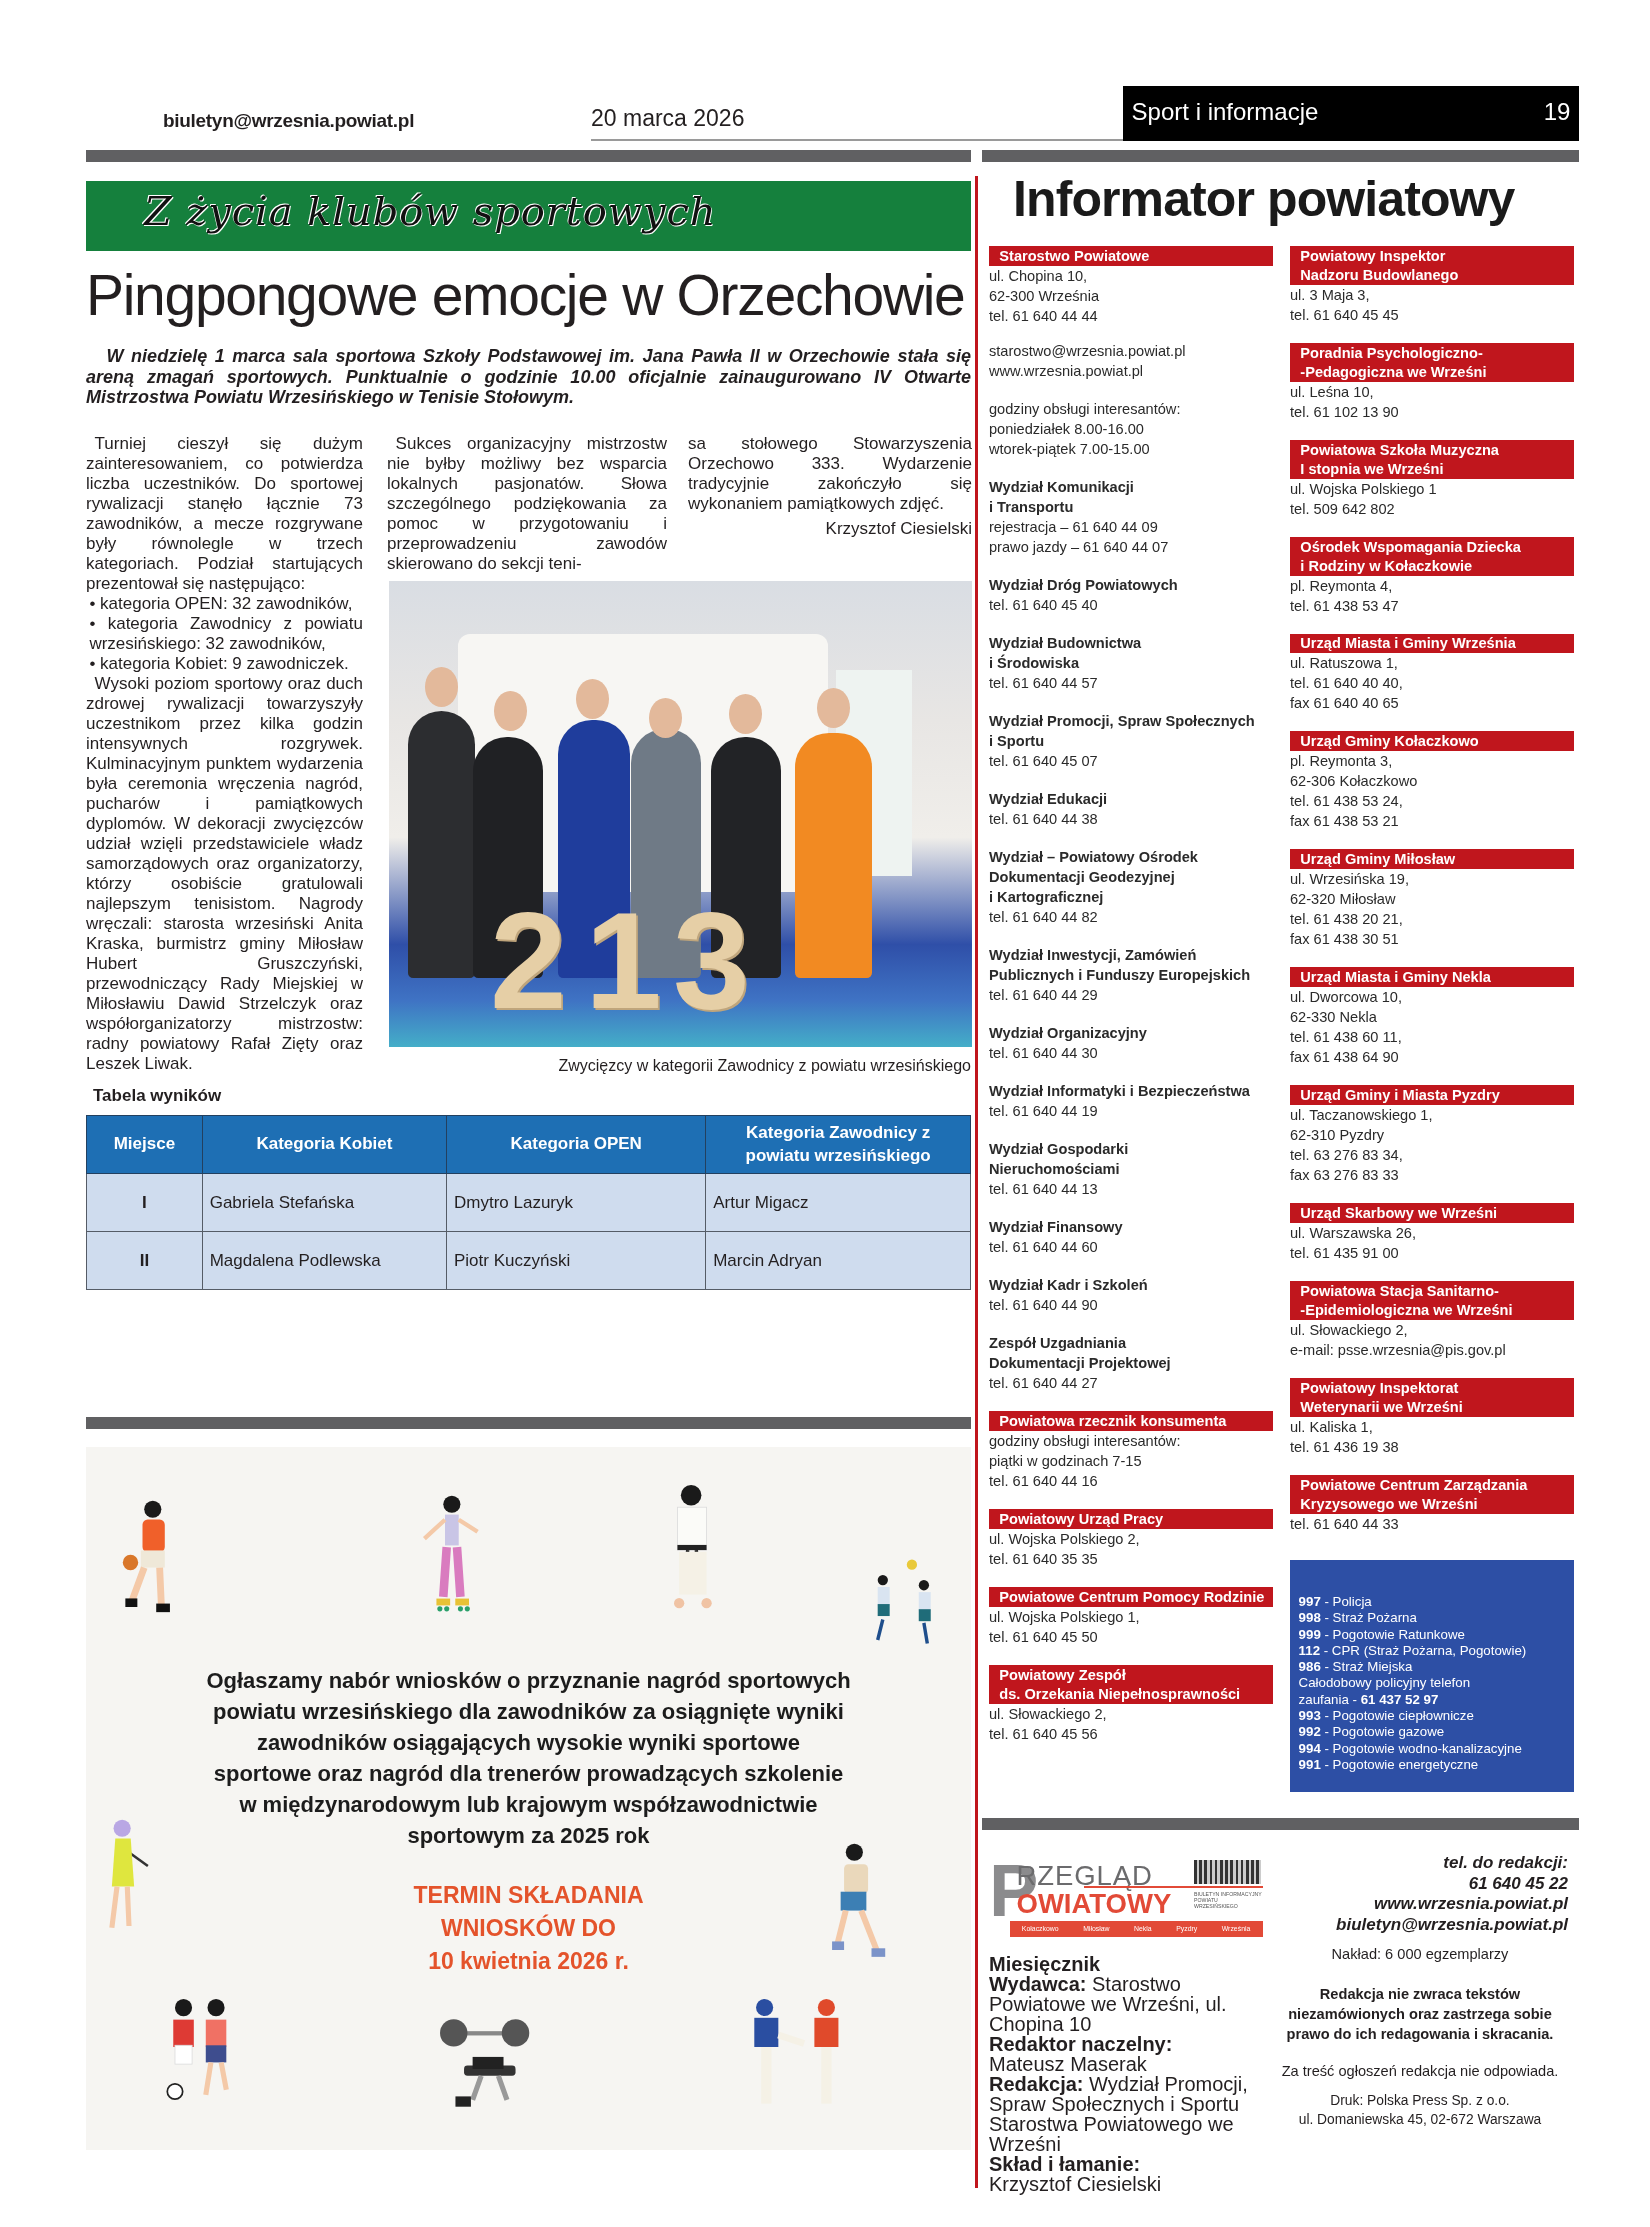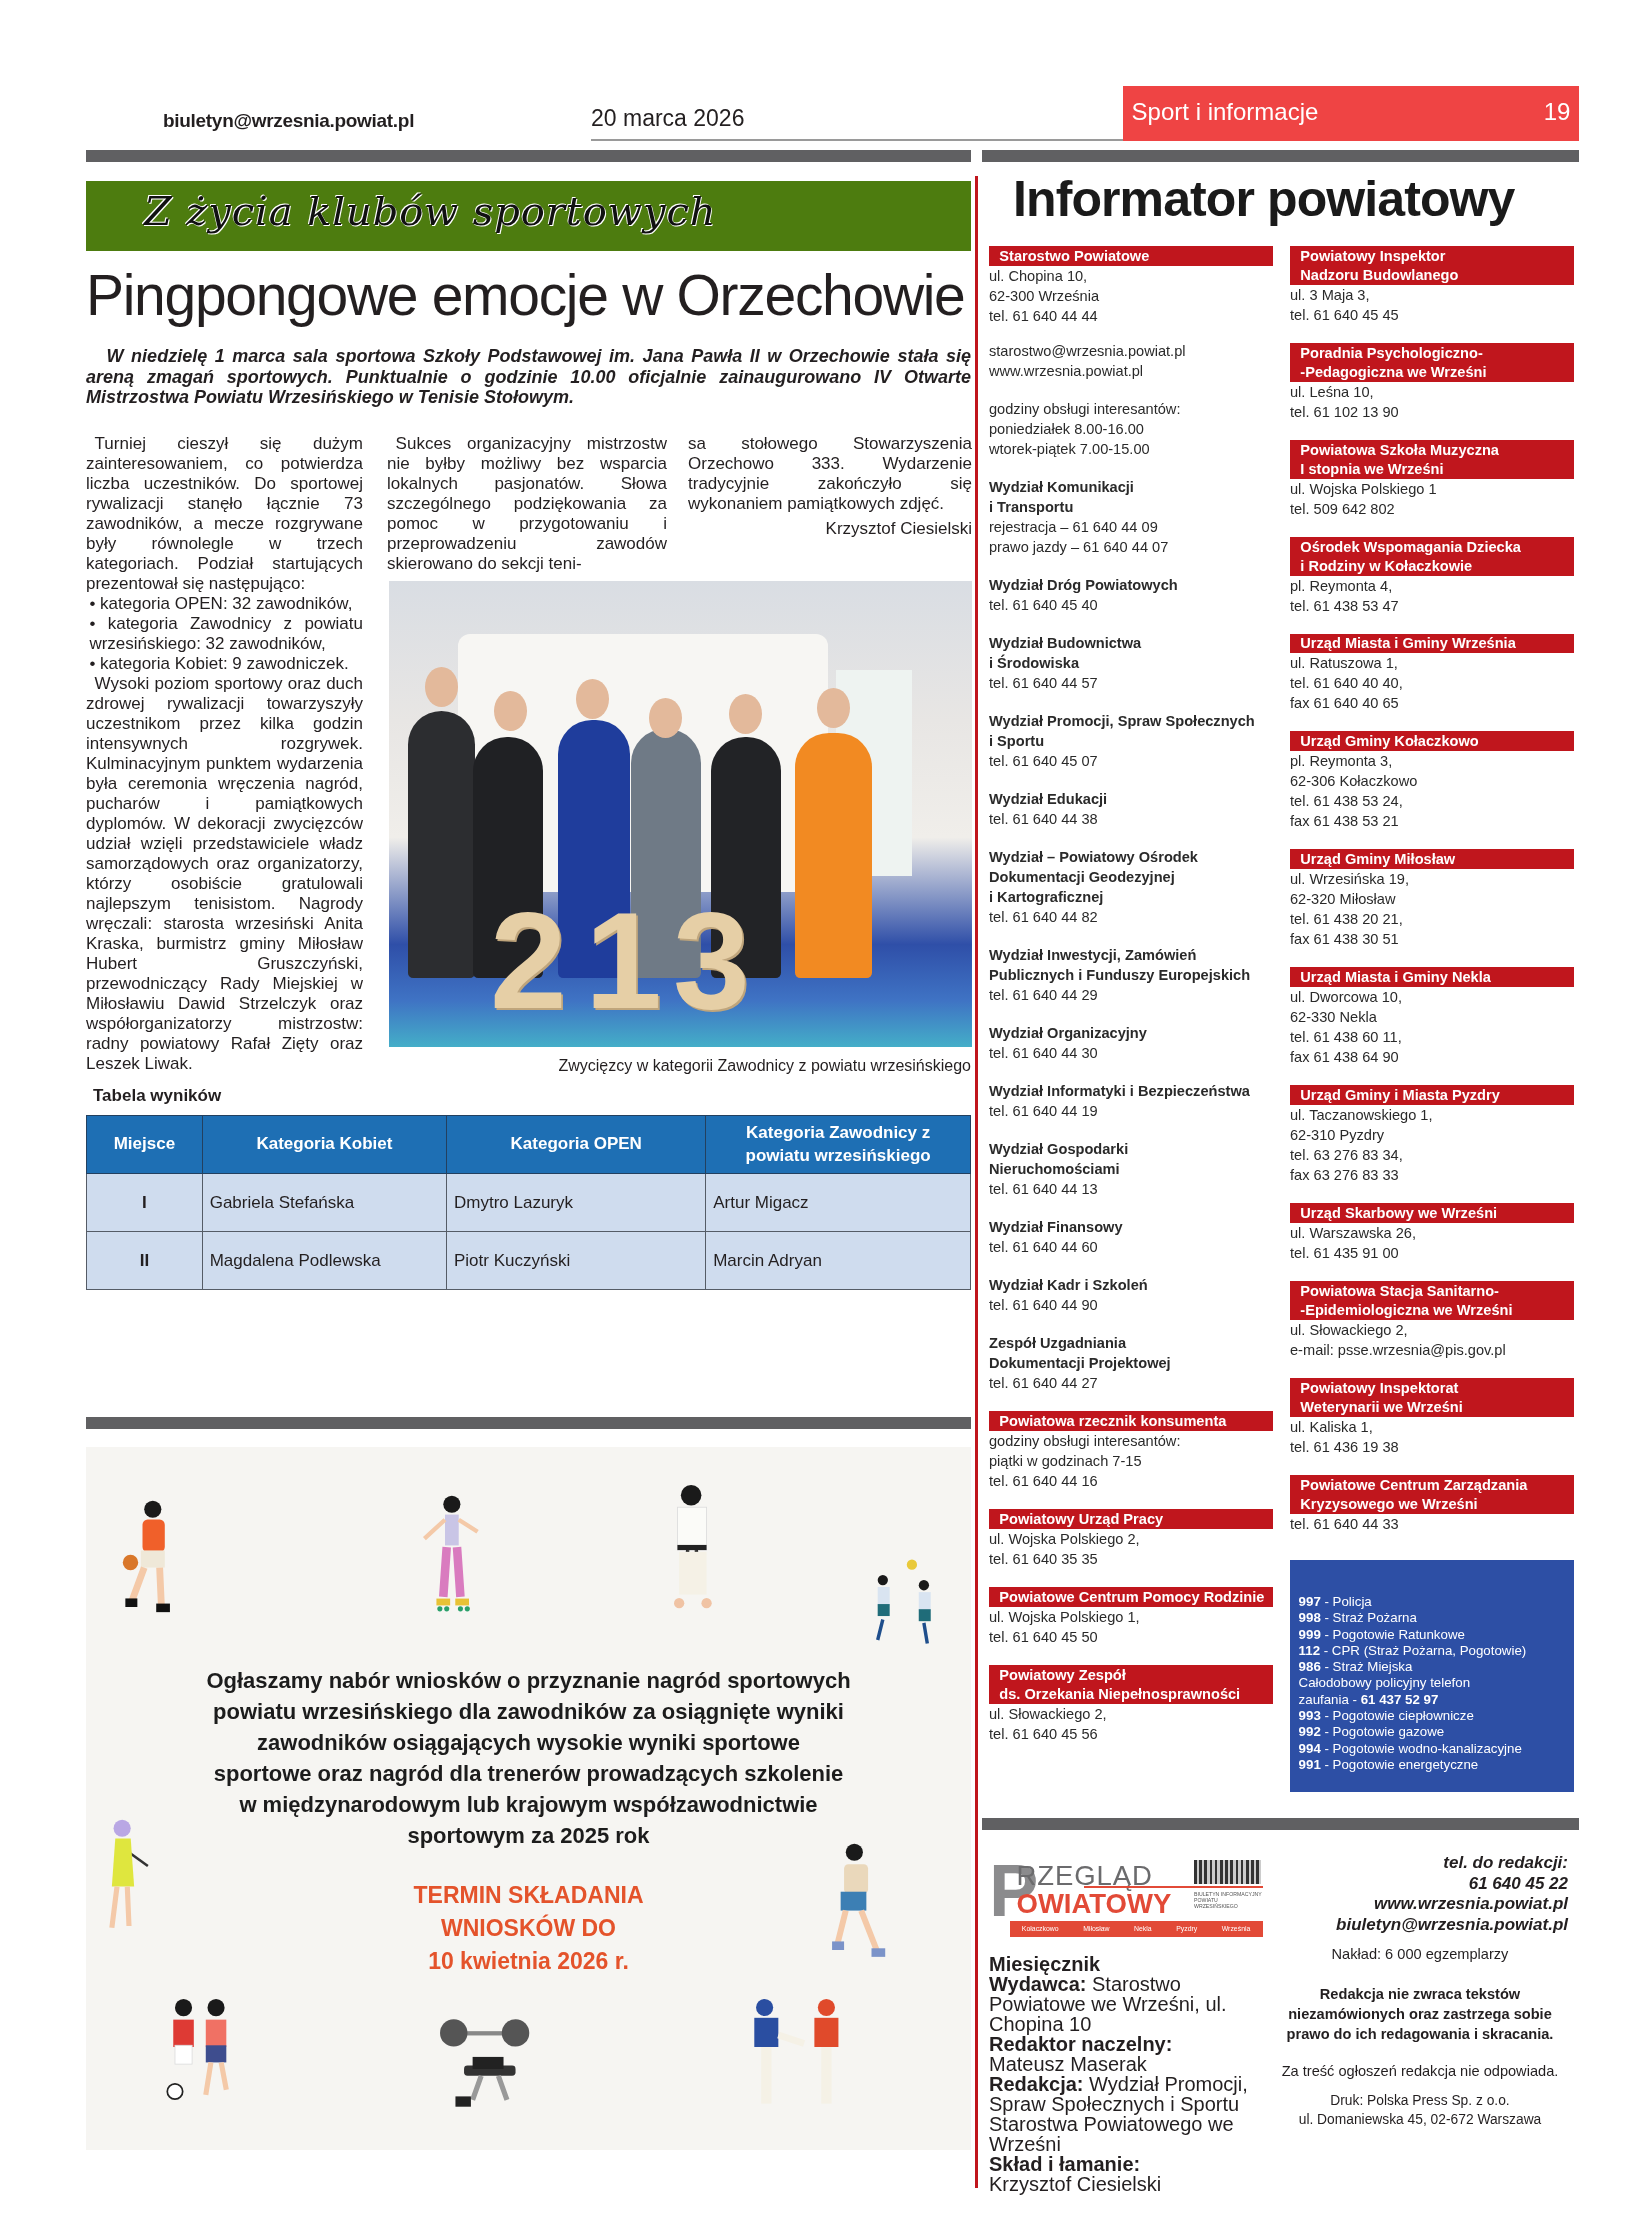--- a/index.html
+++ b/index.html
@@ -3,32 +3,32 @@
 <meta charset="utf-8">
 <style>
   * { box-sizing: border-box; margin: 0; padding: 0; }
   body { width: 1651px; height: 2227px; background: #ffffff; font-family: "Liberation Sans", sans-serif; color: #231f20; position: relative; overflow: hidden; }
   .abs { position: absolute; }
 
   
   #hdr-email { left: 163px; top: 110px; font-size: 19px; font-weight: bold; letter-spacing: -0.3px; }
   #hdr-date { left: 591px; top: 105px; font-size: 23px; }
   #hdr-line { left: 591px; top: 139px; width: 535px; height: 1.7px; background: #9a9a9a; }
-  #hdr-section { left: 1123px; top: 86px; width: 456px; height: 55px; background: #ef4444; color: #fff; text-align: right; }
+  #hdr-section { left: 1123px; top: 86px; width: 456px; height: 55px; background: #000000; color: #fff; text-align: right; }
   #hdr-section .lbl { position: absolute; left: 8.6px; top: 12px; font-size: 24px; }
   #hdr-section .num { position: absolute; right: 8.6px; top: 12px; font-size: 24px; font-weight: normal; }
 
   .grey-bar { height: 12px; background: #606062; }
   #bar-left { left: 86px; top: 150px; width: 885px; }
   #bar-right { left: 982px; top: 150px; width: 597px; }
 
   #red-vline { left: 975px; top: 176px; width: 3.4px; height: 2012px; background: #c0161d; }
 
   
-  #club-banner { left: 86px; top: 181px; width: 885px; height: 70px; background: #4d7c0f; }
+  #club-banner { left: 86px; top: 181px; width: 885px; height: 70px; background: #15803d; }
   #club-banner span { position: absolute; left: 58px; top: 6.9px; font-family: "DejaVu Serif", serif; font-style: italic; font-size: 40px; color: #111; text-shadow: 0.9px 0.9px 0 #fff, -0.9px -0.9px 0 #fff; letter-spacing: 0.9px; }
   #article-title { left: 86px; top: 262px; width: 885px; font-size: 57px; letter-spacing: -1.3px; color: #231f20; white-space: nowrap; }
   #article-lead { left: 86px; top: 346px; width: 885px; font-size: 18px; font-weight: bold; font-style: italic; line-height: 20.6px; text-align: justify; text-indent: 20.6px; }
 
   .col { font-size: 17px; line-height: 20px; text-align: justify; }
   .col p { text-indent: 8.6px; }
   #col1 { left: 86px; top: 434px; width: 277px; }
   #col2 { left: 387px; top: 434px; width: 280px; }
   #col3 { left: 688px; top: 434px; width: 284px; }
   .author { text-align: right; margin-top: 5.2px; }

